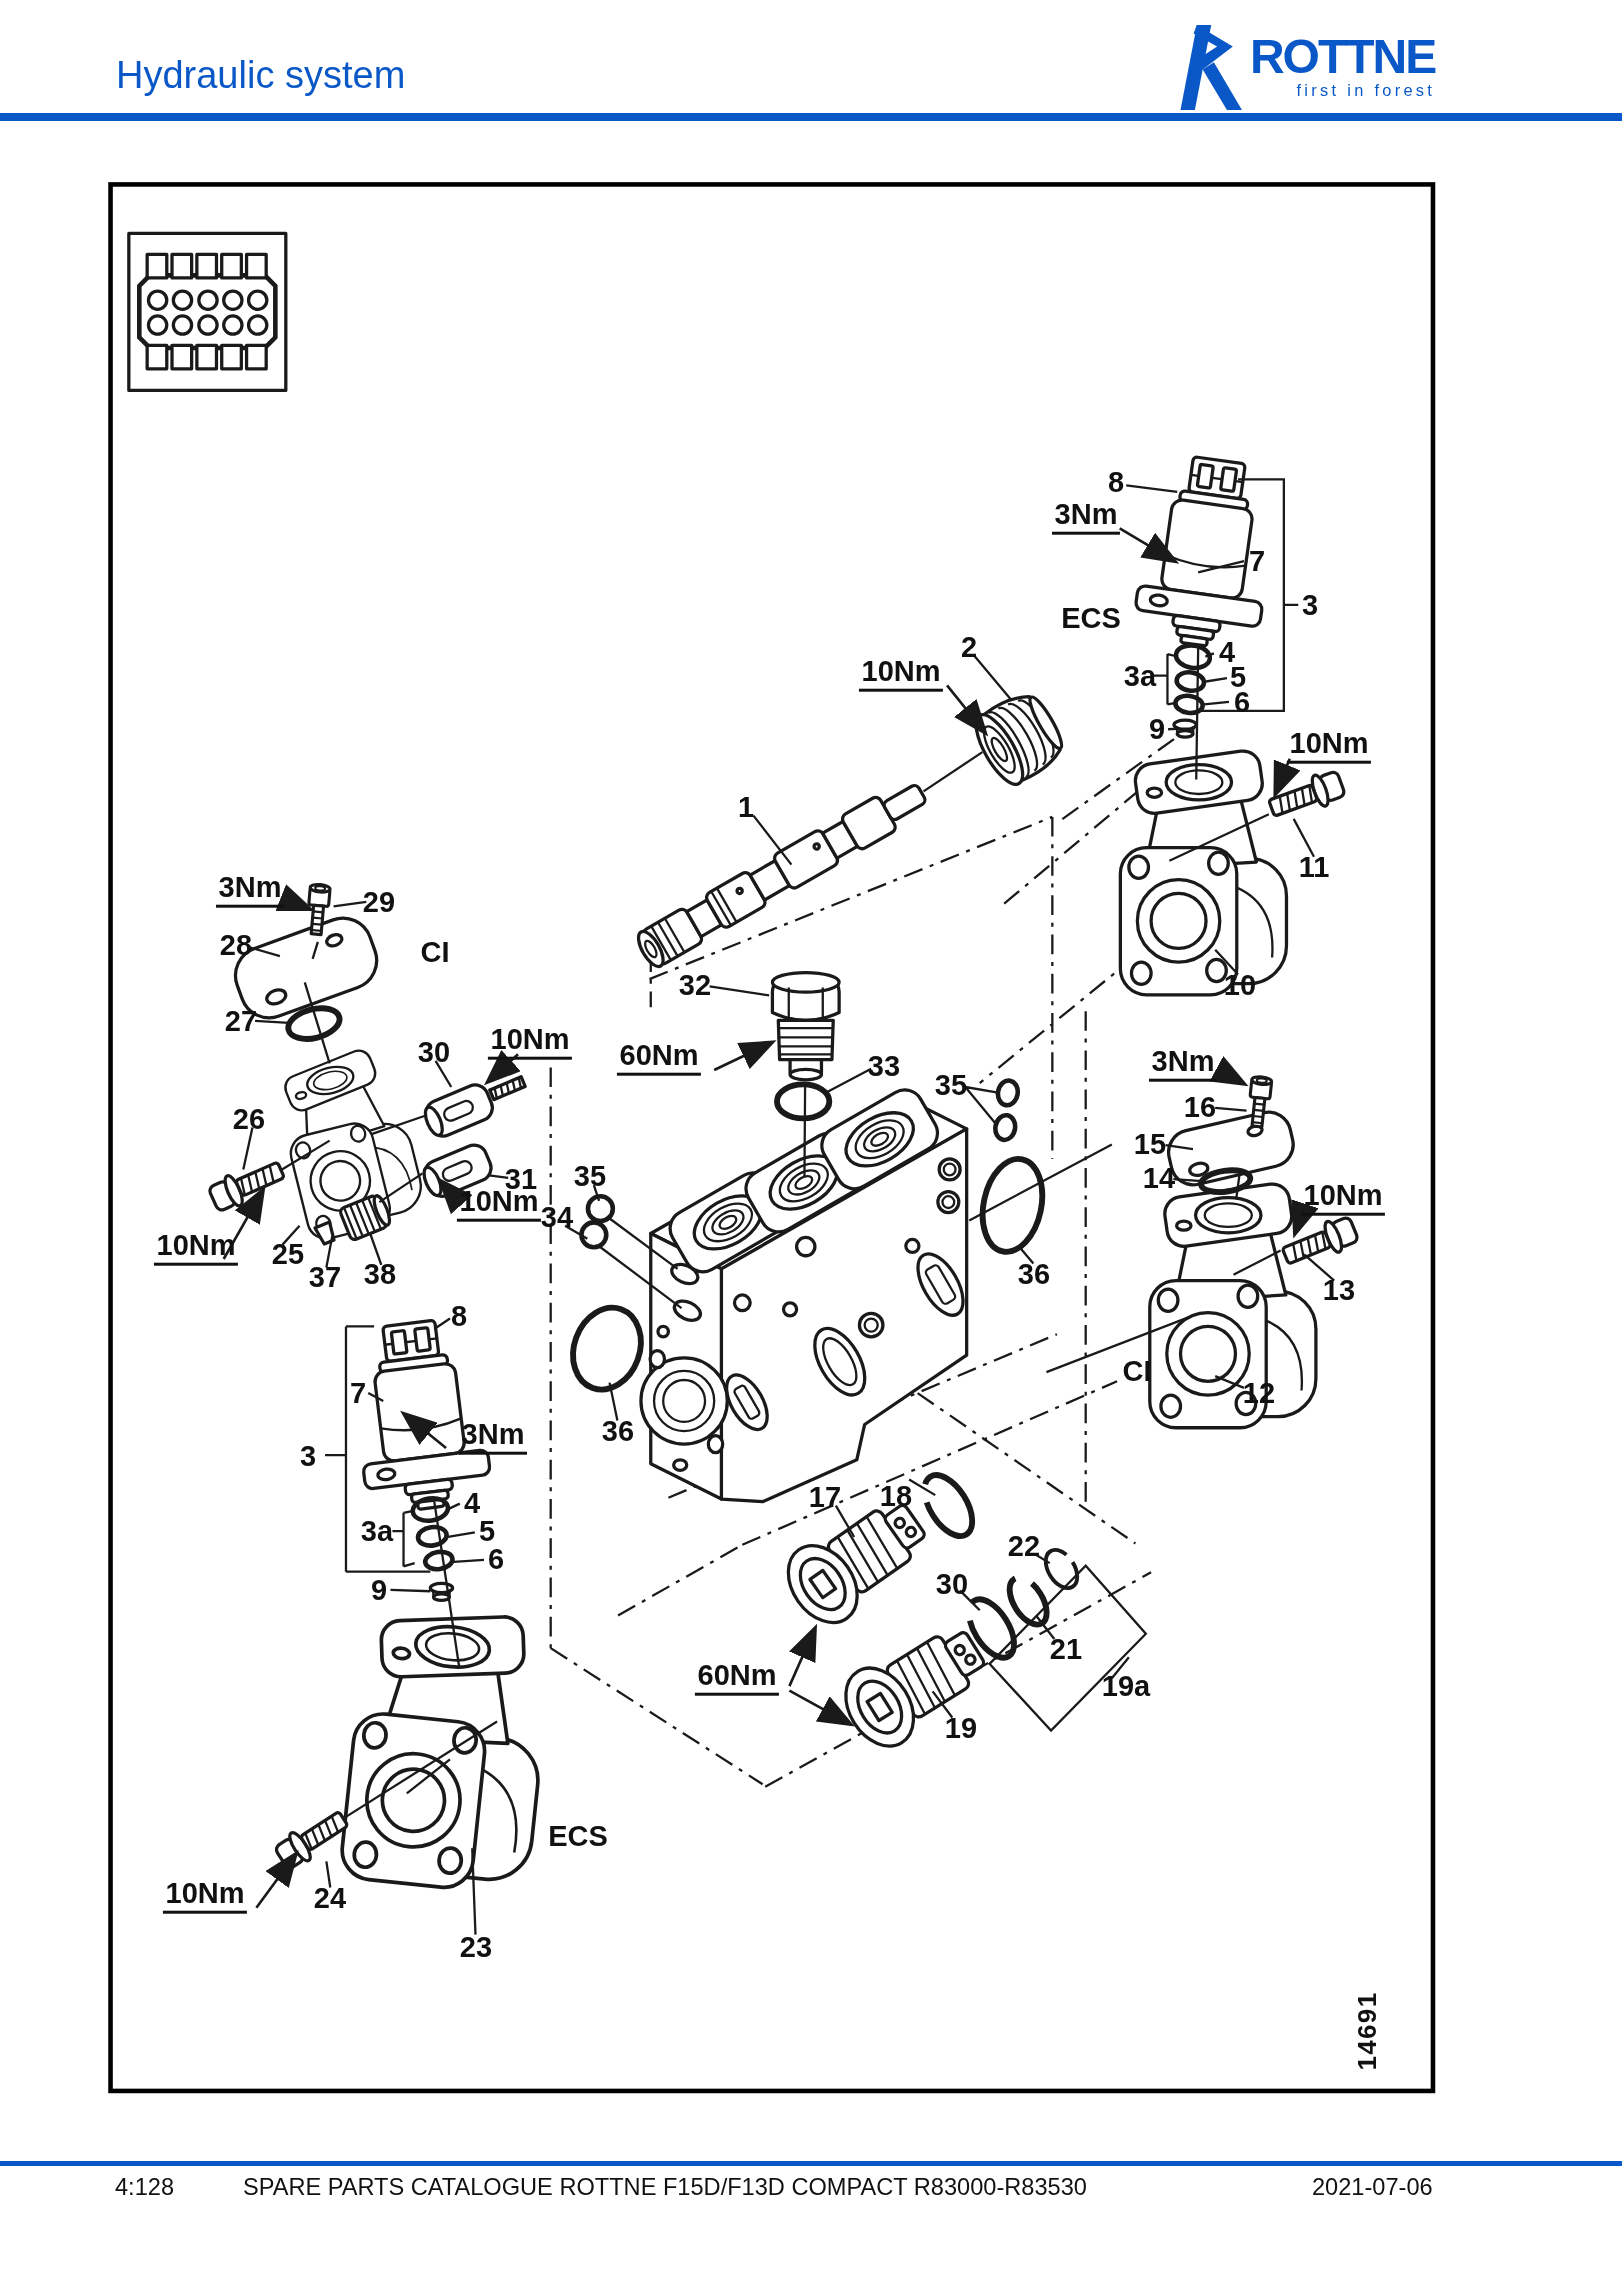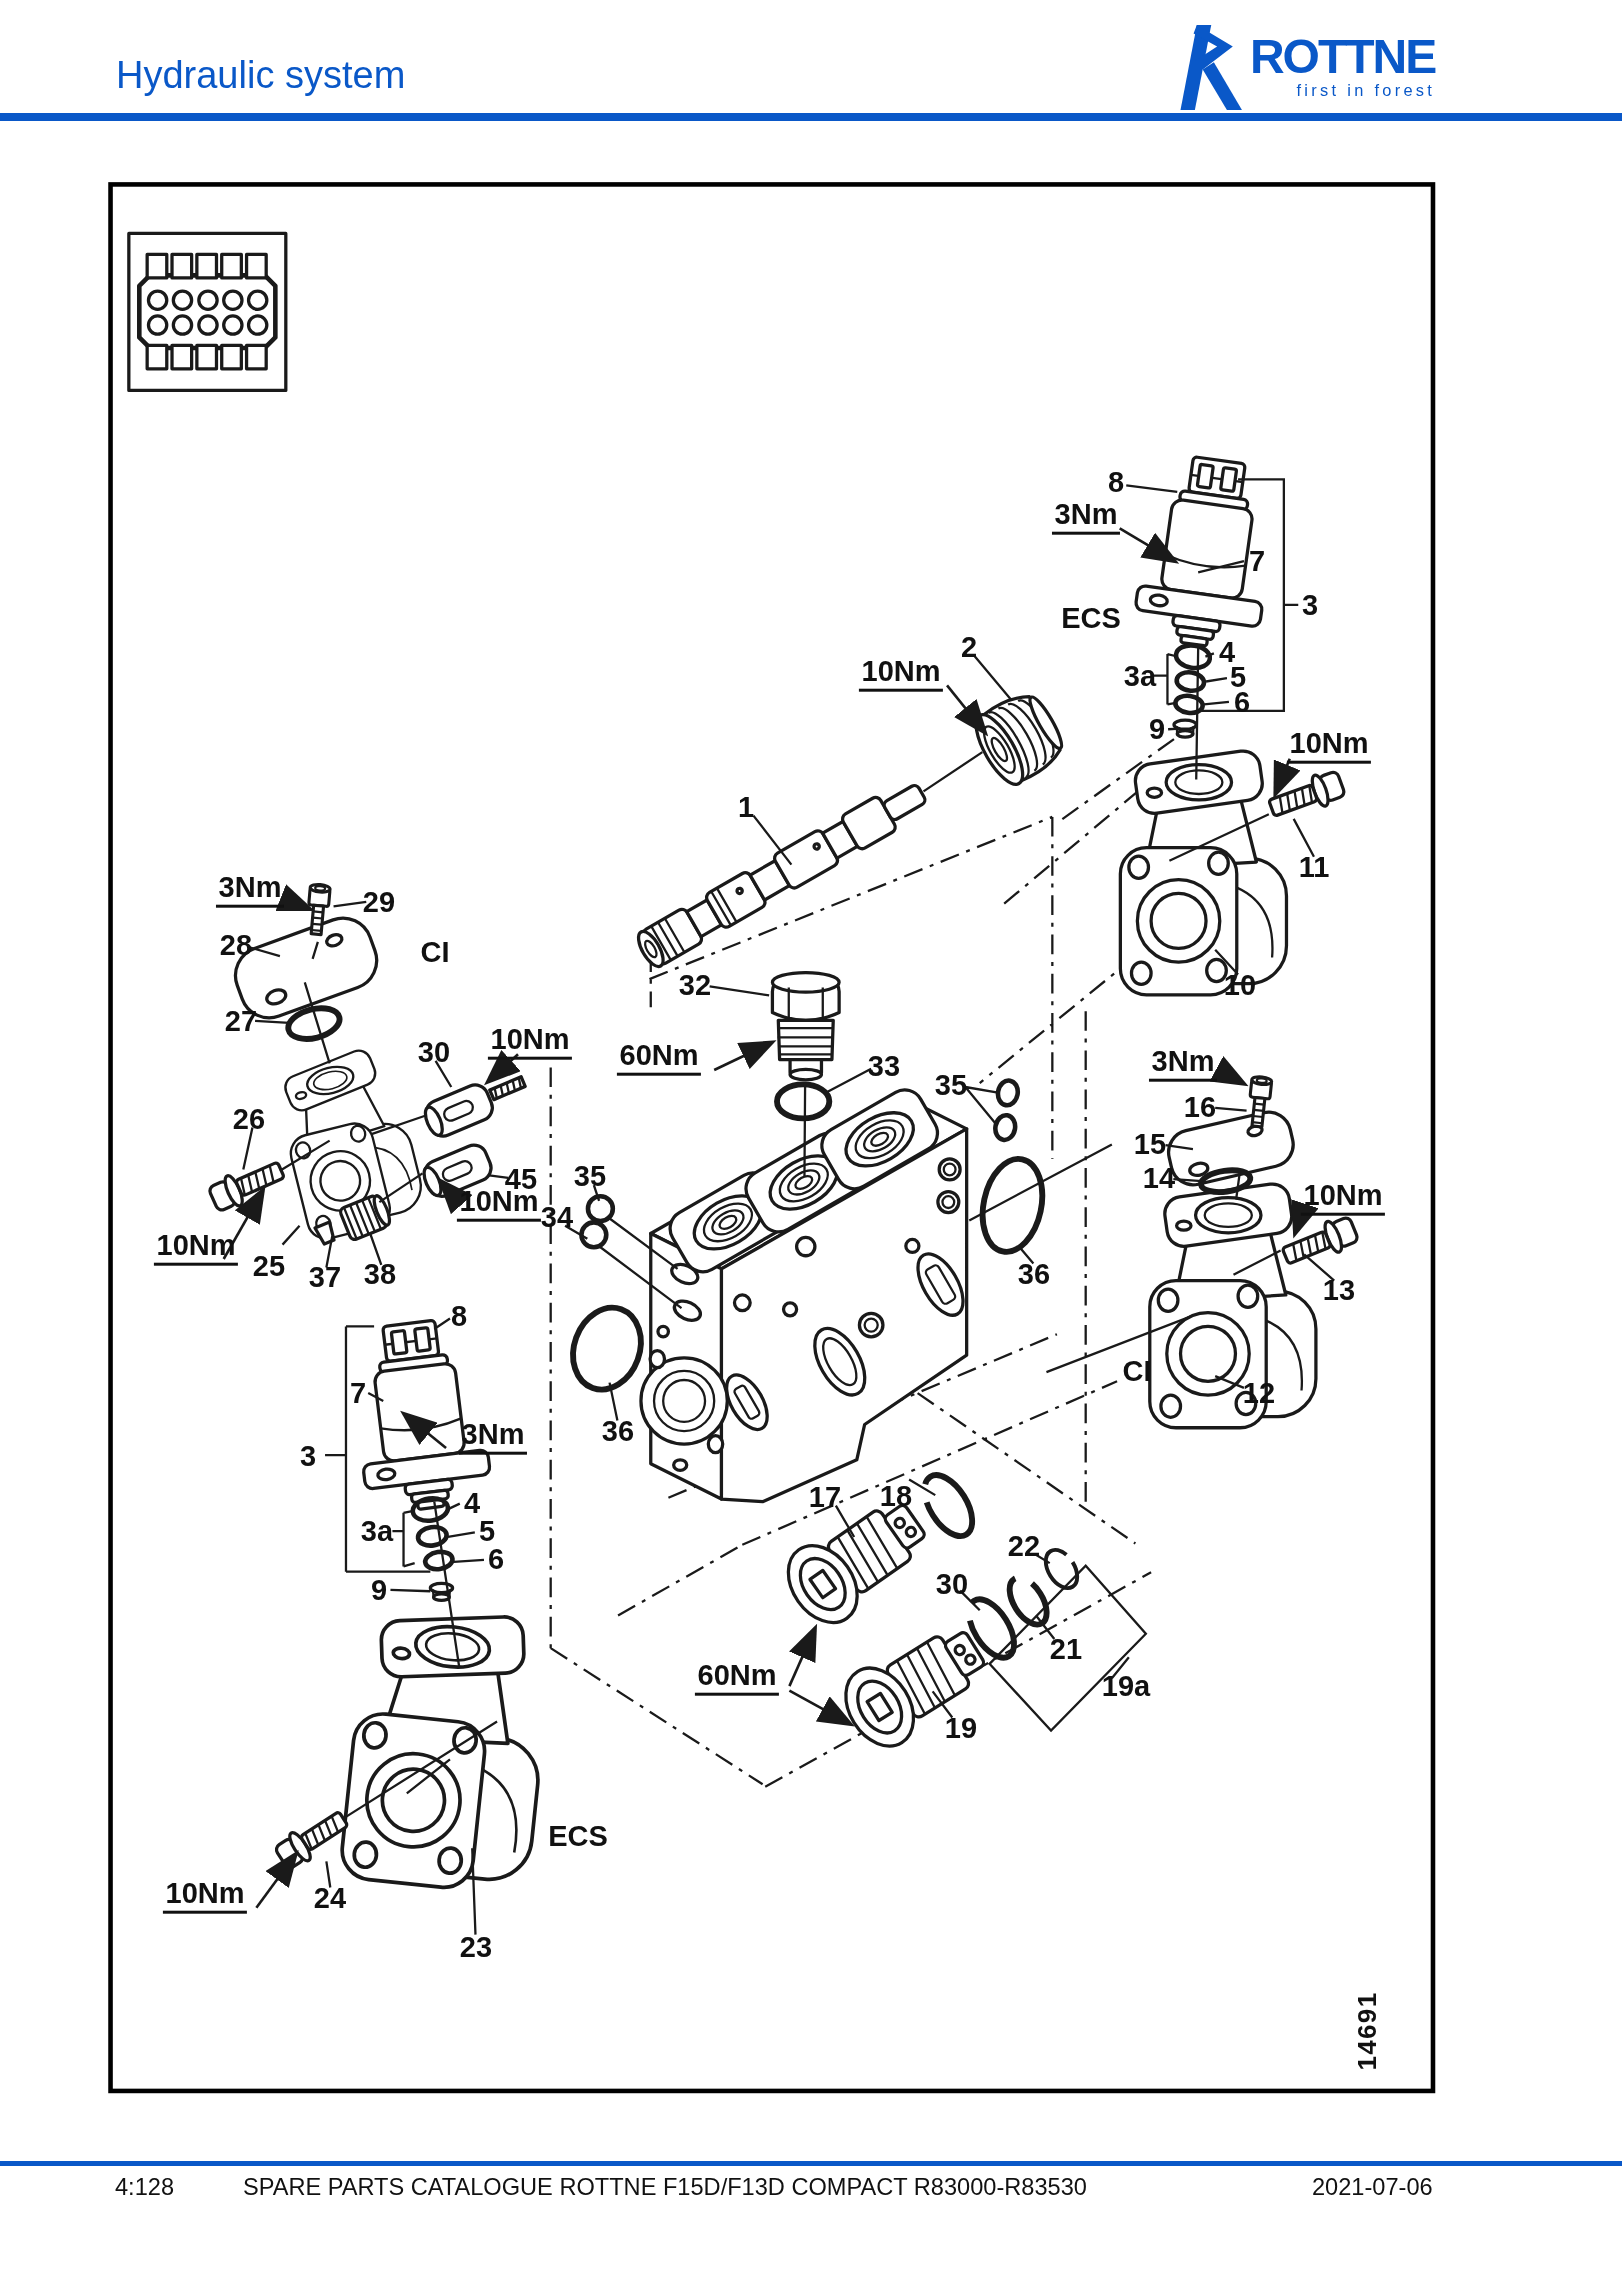--- a/index.html
+++ b/index.html
@@ -499,24 +499,24 @@
       <div class="plabel" style="left: 1314px; top: 867px;">11</div>
       <div class="plabel" style="left: 1240px; top: 985px;">10</div>
       <div class="plabel u" style="left: 250px; top: 890px;">3Nm</div>
       <div class="plabel" style="left: 379px; top: 902px;">29</div>
       <div class="plabel" style="left: 236px; top: 945px;">28</div>
       <div class="plabel" style="left: 435px; top: 952px;">CI</div>
       <div class="plabel" style="left: 241px; top: 1021px;">27</div>
       <div class="plabel" style="left: 434px; top: 1052px;">30</div>
       <div class="plabel u" style="left: 530px; top: 1042px;">10Nm</div>
       <div class="plabel" style="left: 249px; top: 1119px;">26</div>
-      <div class="plabel" style="left: 521px; top: 1179px;">45</div>
+      <div class="plabel" style="left: 521px; top: 1179px;">31</div>
       <div class="plabel u" style="left: 499px; top: 1204px;">10Nm</div>
       <div class="plabel u" style="left: 196px; top: 1248px;">10Nm</div>
-      <div class="plabel" style="left: 269px; top: 1254px; margin-top: 12px;">25</div>
+      <div class="plabel" style="left: 288px; top: 1254px;">25</div>
       <div class="plabel" style="left: 325px; top: 1277px;">37</div>
       <div class="plabel" style="left: 380px; top: 1274px;">38</div>
       <div class="plabel" style="left: 695px; top: 985px;">32</div>
       <div class="plabel u" style="left: 659px; top: 1058px;">60Nm</div>
       <div class="plabel" style="left: 884px; top: 1066px;">33</div>
       <div class="plabel" style="left: 951px; top: 1085px;">35</div>
       <div class="plabel" style="left: 1034px; top: 1274px;">36</div>
       <div class="plabel" style="left: 590px; top: 1176px;">35</div>
       <div class="plabel" style="left: 557px; top: 1217px;">34</div>
       <div class="plabel" style="left: 618px; top: 1431px;">36</div>

